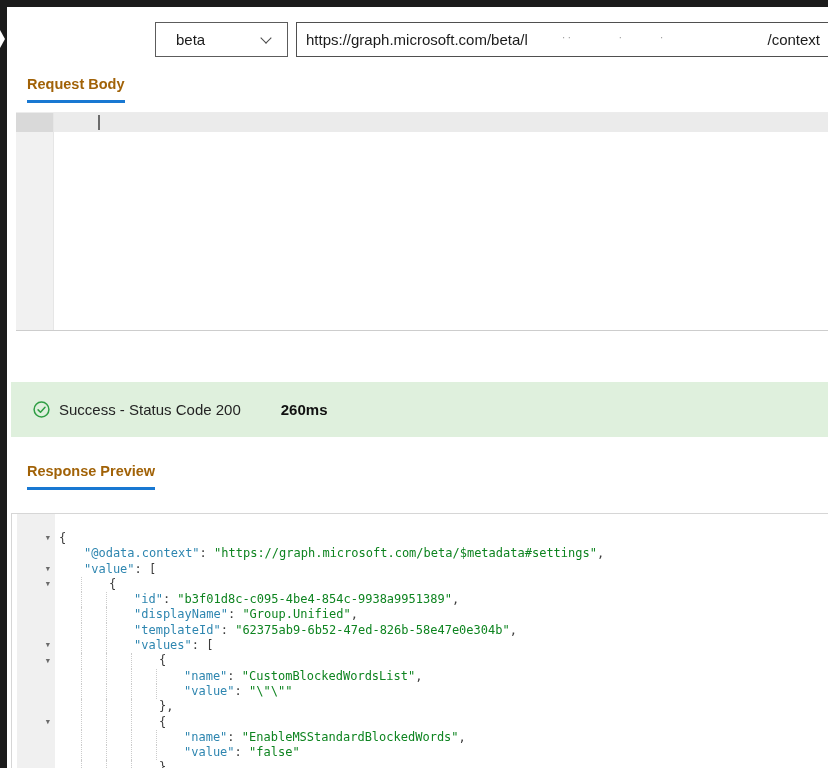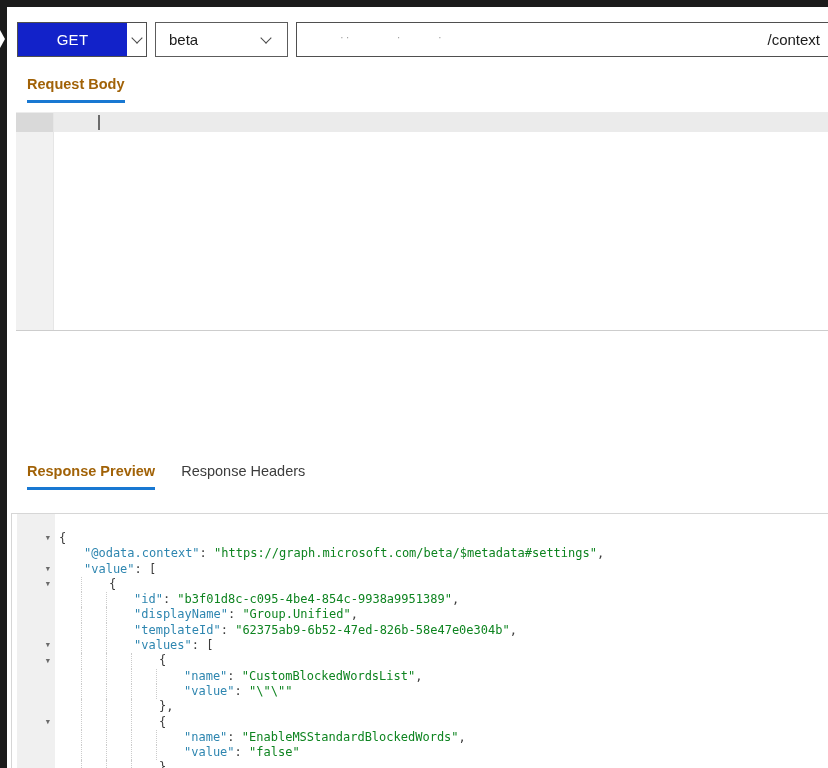--- a/index.html
+++ b/index.html
@@ -34,21 +34,21 @@
     justify-content:center;font-size:15px;letter-spacing:.3px;
   }
   .caret-box{width:19px;display:flex;align-items:center;justify-content:center;}
   .chev{
     width:7px;height:7px;border-right:1.5px solid #4a4a4a;border-bottom:1.5px solid #4a4a4a;
     transform:rotate(45deg);margin-top:-4px;
   }
   .version-select{
     position:absolute;left:155px;top:22px;width:133px;height:35px;box-sizing:border-box;
     border:1px solid #5c5c5c;display:flex;align-items:center;justify-content:space-between;
-    padding:0 12px 0 13px;font-size:15px;color:#1b1b1b;background:#fff;cursor:pointer;
+    padding:0 12px 0 20px;font-size:15px;color:#1b1b1b;background:#fff;cursor:pointer;
   }
   .url-input{
     position:absolute;left:296px;top:22px;right:-2px;height:35px;box-sizing:border-box;
     border:1px solid #4f4f4f;display:flex;align-items:center;padding:0 9px;
     font-size:15px;color:#1b1b1b;background:#fff;white-space:nowrap;overflow:hidden;
   }
   .url-redacted{flex:1;align-self:stretch;position:relative;}
   .url-redacted::before{
     content:"\00b7 \00b7\000a0\000a0\000a0\000a0\000a0\000a0\000a0\000a0\000a0\00b7\000a0\000a0\000a0\000a0\000a0\000a0\000a0\00b7";
     white-space:pre;position:absolute;left:34px;top:8px;color:#9f9f9f;font-size:11px;letter-spacing:2px;
@@ -94,55 +94,57 @@
 </style>
 </head>
 <body>
 
 <div class="stage">
 
   <div class="topbar"></div>
   <div class="leftbar"></div>
   <div class="leftbar-notch"></div>
 
-  <div class="method-btn">
-    <div class="method-main">GET</div>
-    <div class="caret-box">
-        <span class="chev"></span>
-      </div>
-  </div>
 
   <div class="version-select">
     <span>beta</span>
     <span class="caret-box">
         <span class="chev"></span>
       </span>
   </div>
 
   <div class="url-input">
+    <span>https://graph.microsoft.com/beta/l</span>
     <span class="url-redacted"></span>
     <span>/context</span>
   </div>
 
   <div class="tabs req">
     <div class="tab active">Request Body</div>
   </div>
 
   <div class="editor">
     <div class="editor-gutter"></div>
     <div class="editor-gutter-first"></div>
     <div class="editor-activeline">
       <div class="editor-cursor"></div>
     </div>
   </div>
 
+  <div class="banner">
+    <svg width="17" height="17" viewBox="0 0 17 17">
+      <circle cx="8.5" cy="8.5" r="7.4" fill="none" stroke="#2f9e44" stroke-width="1.5"></circle>
+      <polyline points="5.1,8.9 7.5,11.3 12,6.3" fill="none" stroke="#2f9e44" stroke-width="1.5" stroke-linecap="round" stroke-linejoin="round"></polyline>
+    </svg>
+    <span class="banner-text">Success - Status Code 200</span>
+    <span class="banner-ms">260ms</span>
+  </div>
 
   <div class="tabs resp">
     <div class="tab active">Response Preview</div>
-    <div class="tab">Response Headers</div>
   </div>
 
   <div class="rviewer">
     <div class="rgutter"></div>
     <div class="rlines">
         <div class="rline"><div class="rgcell"><span class="tri">▼</span></div><div class="rtext" style="padding-left: 4px;"><span class="tk-p">{</span></div></div>
         <div class="rline"><div class="rgcell"></div><div class="rtext" style="padding-left: 29px;"><span class="tk-k">"@odata.context"</span><span class="tk-p">: </span><span class="tk-s">"https://graph.microsoft.com/beta/$metadata#settings"</span><span class="tk-p">,</span></div></div>
         <div class="rline"><div class="rgcell"><span class="tri">▼</span></div><div class="rtext" style="padding-left: 29px;"><span class="tk-k">"value"</span><span class="tk-p">: [</span></div></div>
         <div class="rline"><div class="rgcell"><span class="tri">▼</span></div><div class="rtext" style="padding-left: 54px;"><span class="iguide" style="left: 26px;"></span><span class="tk-p">{</span></div></div>
         <div class="rline"><div class="rgcell"></div><div class="rtext" style="padding-left: 79px;"><span class="iguide" style="left: 26px;"></span><span class="iguide" style="left: 51px;"></span><span class="tk-k">"id"</span><span class="tk-p">: </span><span class="tk-s">"b3f01d8c-c095-4be4-854c-9938a9951389"</span><span class="tk-p">,</span></div></div>

